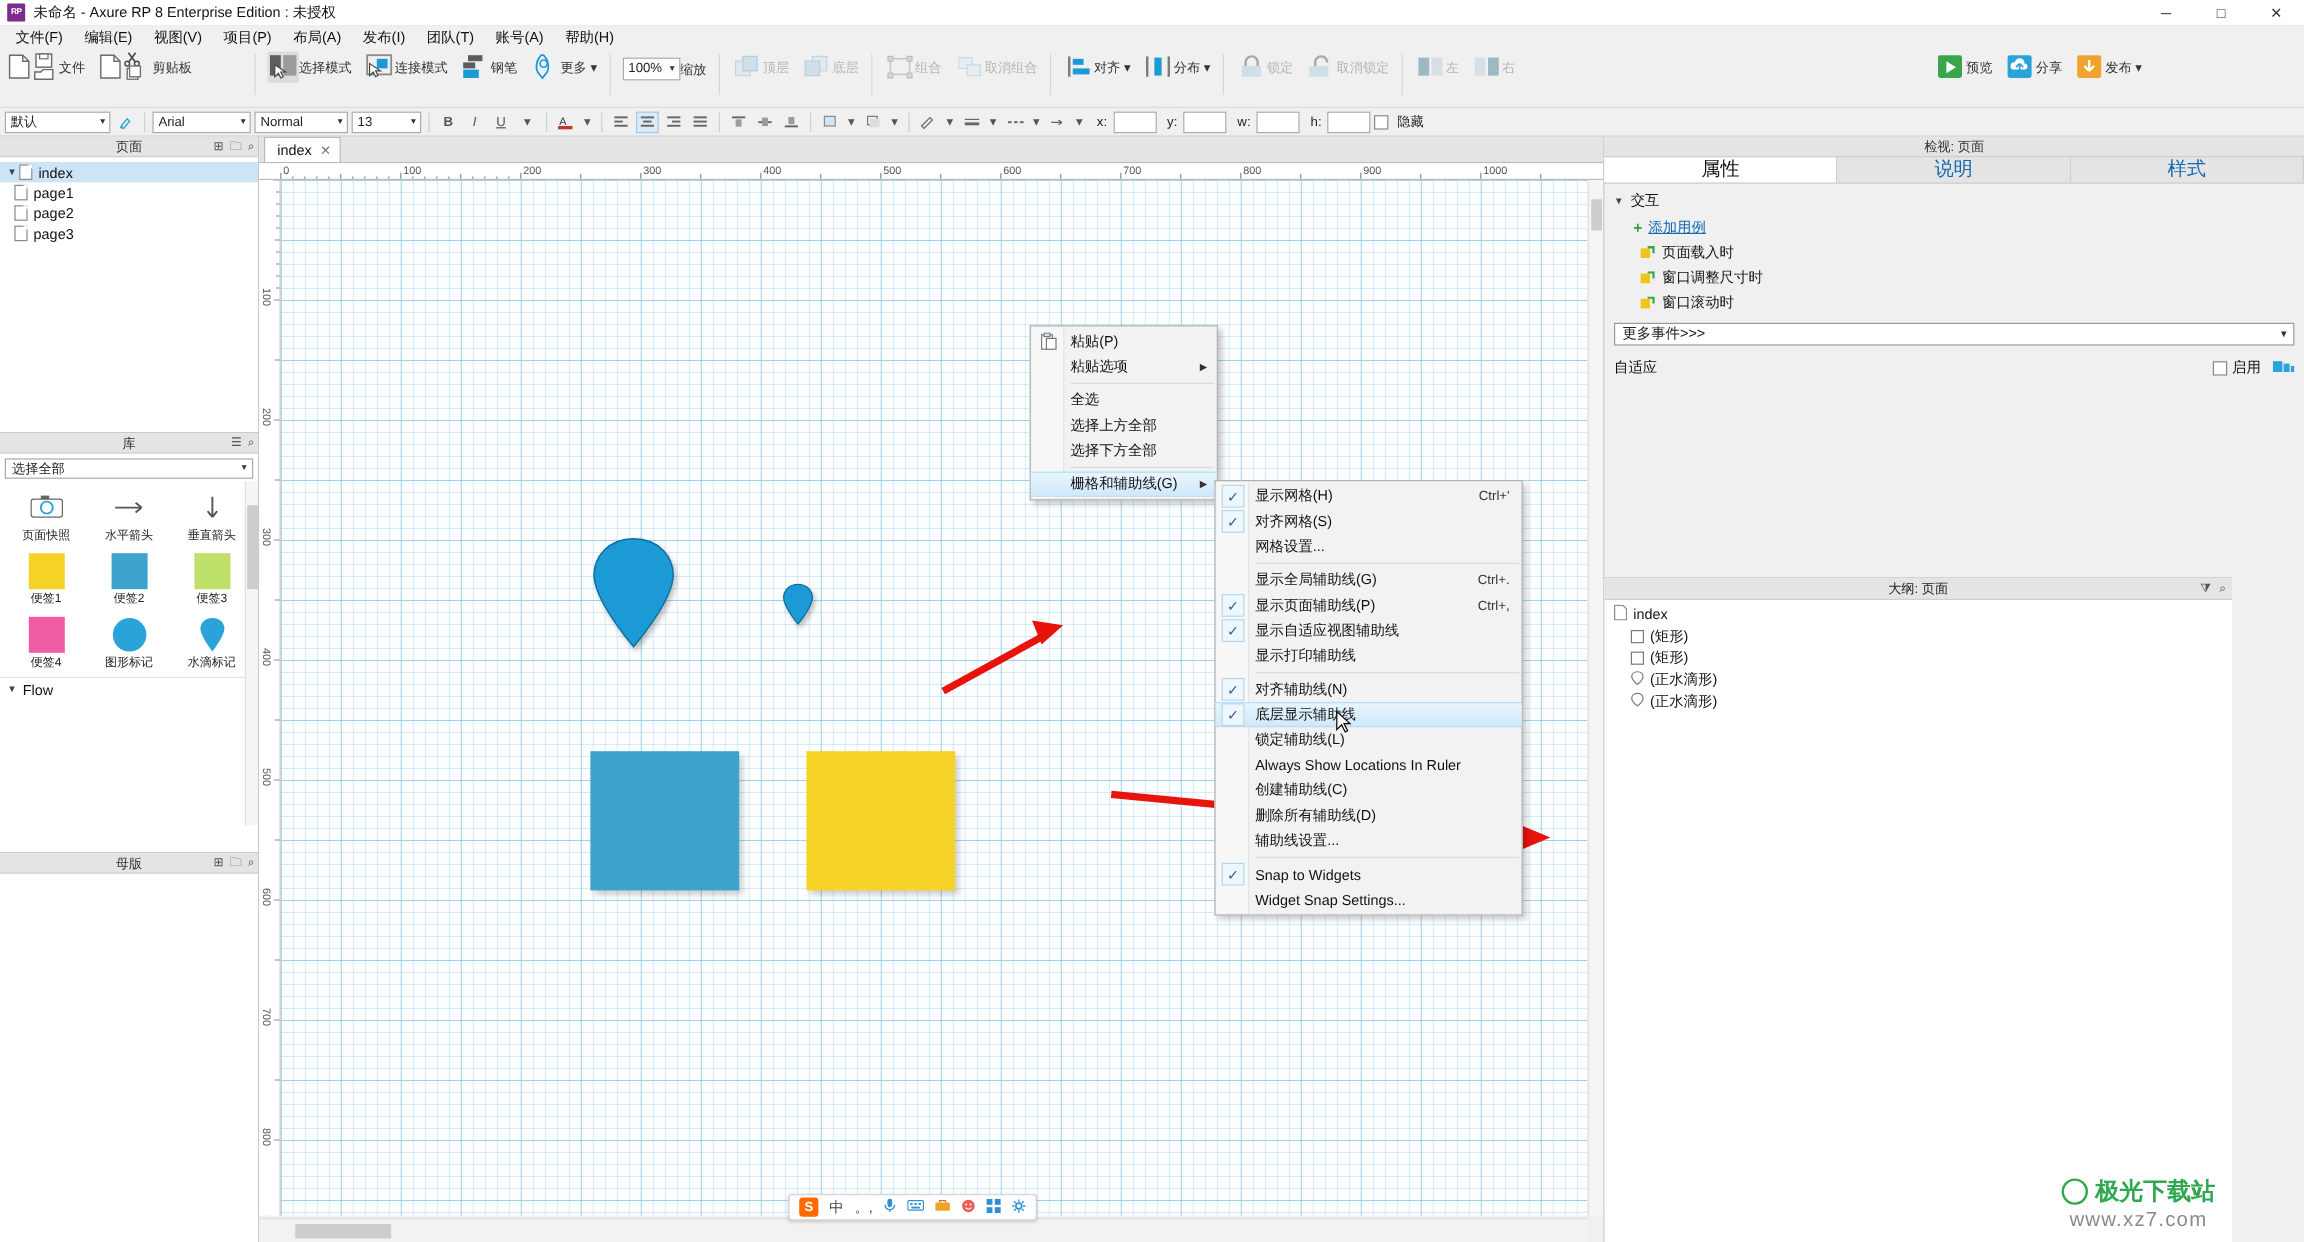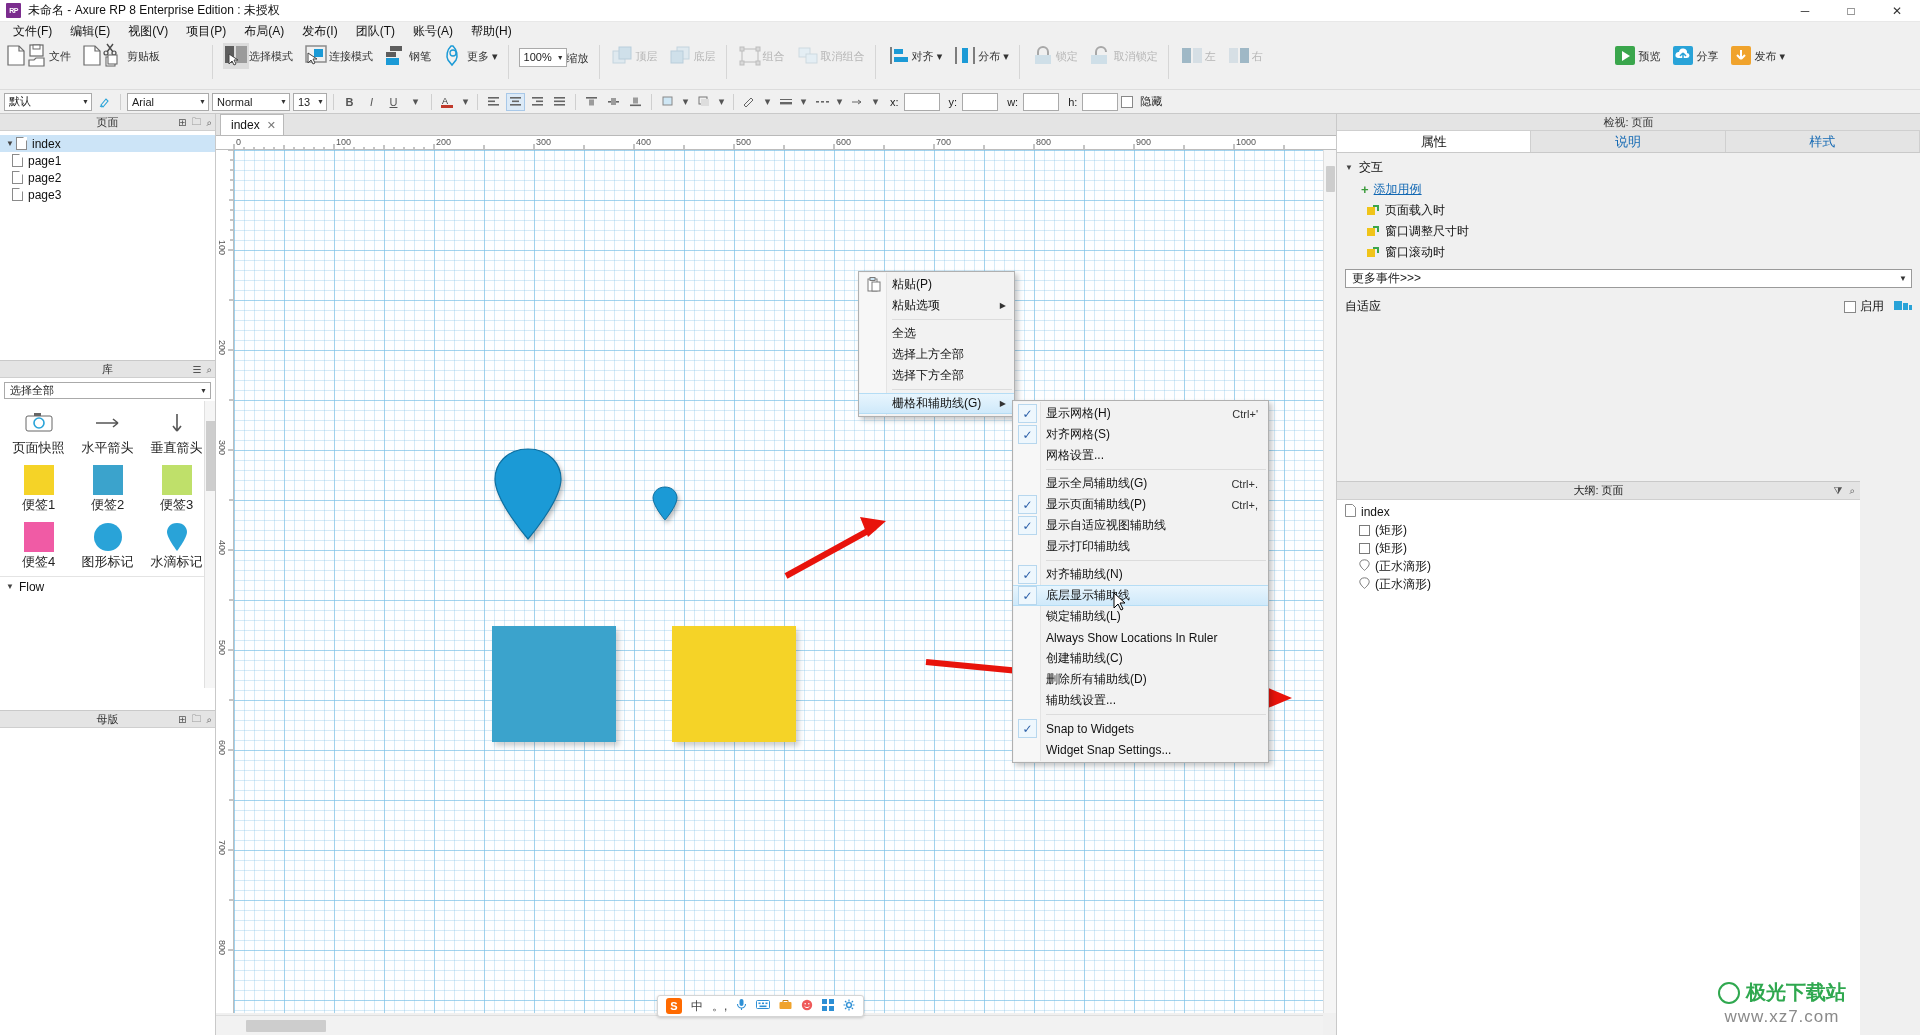--- a/index.html
+++ b/index.html
@@ -105,21 +105,21 @@
 
   .libpanel{ position:absolute; left:0; top:246px; width:216px; height:350px; background:#fff; border-right:1px solid #c9c9c9; border-top:1px solid #c9c9c9;}
   .libselect{
     margin:4px; height:17px; border:1px solid #aaa; background:#fff; font-size:11px;
     display:flex;align-items:center; padding:0 3px 0 5px;
   }
   .libselect .cv{flex:1}
   .libgrid{ padding:2px 4px; display:grid; grid-template-columns:repeat(3,1fr); row-gap:2px; }
   .libitem{ display:flex;flex-direction:column;align-items:center;padding:3px 0; cursor:default;}
   .libitem .lico{ height:30px; display:flex;align-items:center;justify-content:center;}
-  .libitem .ltxt{ font-size:13px;color:#222;margin-top:1px;}
+  .libitem .ltxt{ font-size:10px;color:#222;margin-top:1px;}
   .sq{ width:30px;height:30px; }
   .libsec{ display:flex;align-items:center;height:20px;padding-left:6px;font-size:12px;color:#111;border-top:1px solid #e4e4e4;}
   .libsec .cv{ font-size:8px;margin-right:5px;color:#444;}
   .libscroll{ position:absolute; right:0; top:40px; width:11px; bottom:22px; background:#f5f5f5; border-left:1px solid #e0e0e0;}
   .libscroll .thumb{ position:absolute; left:1px; top:20px; width:9px; height:70px; background:#cdcdcd;}
 
   .masterpanel{ position:absolute; left:0; top:596px; width:216px; height:439px; background:#fff; border-right:1px solid #c9c9c9; border-top:1px solid #c9c9c9;}
 
   
   .center{ position:absolute; left:216px; top:114px; width:1120px; height:921px; background:#f0f0f0;}
@@ -174,21 +174,21 @@
     position:absolute; left:5px; width:19px;height:19px; border:1px solid #b7d7ee;
     background:#eef7fd; display:flex;align-items:center;justify-content:center;
     color:#2b5fa8; font-size:12px;
   }
   .cmicon{ position:absolute; left:6px; width:18px;height:18px; display:flex;align-items:center;justify-content:center;}
 
   
   .rightcol{ position:absolute; left:1336px; top:114px; width:584px; height:921px; background:#f0f0f0; }
   .inspector{ position:absolute; left:0; top:0; width:584px; height:367px; background:#f0f0f0; border-left:1px solid #c9c9c9;}
   .itabs{ display:flex; height:22px; background:#e4e4e4; border-bottom:1px solid #c9c9c9;}
-  .itab{ flex:1; display:flex;align-items:center;justify-content:center; font-size:13px; color:#1268b3; background:#e4e4e4; border-right:1px solid #cfcfcf;}
+  .itab{ flex:1; display:flex;align-items:center;justify-content:center; font-size:16px; color:#1268b3; background:#e4e4e4; border-right:1px solid #cfcfcf;}
   .itab.active{ background:#fff; color:#111; }
   .isec{ padding:6px 0 0 8px; }
   .isec .h{ display:flex;align-items:center;gap:6px;font-size:12px;color:#111; }
   .isec .h .cv{ font-size:8px;color:#444;}
   .addlink{ display:flex;align-items:center;gap:5px; margin:5px 0 2px 16px; color:#1268b3; font-size:12px;}
   .addlink .pl{ color:#3a9a3a; font-size:13px; font-weight:bold;}
   .evrow{ display:flex;align-items:center;gap:6px; margin:4px 0 0 22px; font-size:12px;color:#111;}
   .evicon{ width:12px;height:12px; position:relative; }
   .morebox{
     margin:8px 8px 0 8px; height:19px; border:1px solid #9a9a9a; background:#fff;
@@ -524,21 +524,21 @@
     </div>
     <div class="fsepv"></div>
     <div class="fsel" style="width:82px;">
       <span class="cv">Arial</span>
       <span class="ar">▼</span>
     </div>
     <div class="fsel" style="width:78px;">
       <span class="cv">Normal</span>
       <span class="ar">▼</span>
     </div>
-    <div class="fsel" style="width:34px;">
+    <div class="fsel" style="width:58px;">
       <span class="cv">13</span>
       <span class="ar">▼</span>
     </div>
     <div class="fsepv"></div>
     <div class="fbtn" style="font-weight:bold;">B</div>
     <div class="fbtn" style="font-style:italic;">I</div>
     <div class="fbtn" style="text-decoration:underline;">U</div>
     <div class="fbtn">▾</div>
     <div class="fsepv"></div>
     <div class="fbtn">

